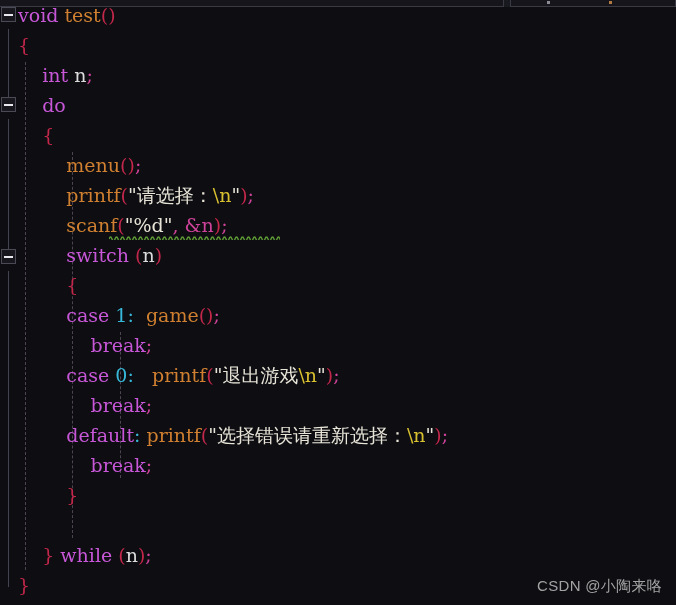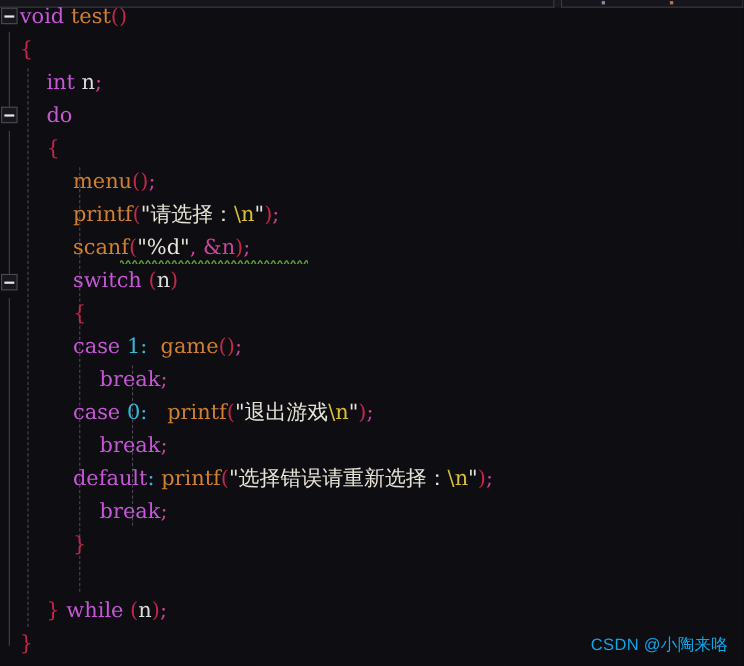--- a/index.html
+++ b/index.html
@@ -116,21 +116,21 @@
     background-image:
       repeating-linear-gradient(135deg,
         #5f9b35 0px, #5f9b35 1.2px,
         transparent 1.2px, transparent 3px);
     background-size: 6px 5px;
   }
 
   
   #watermark {
     position: absolute;
-    color: #0ea5e9;
+    color: #a3a3a3;
     font-family: "Liberation Sans", sans-serif;
     font-size: 15px;
     letter-spacing: 0.3px;
     white-space: nowrap;
   }
 </style>
 </head>
 <body>
 
 <div id="screen">

